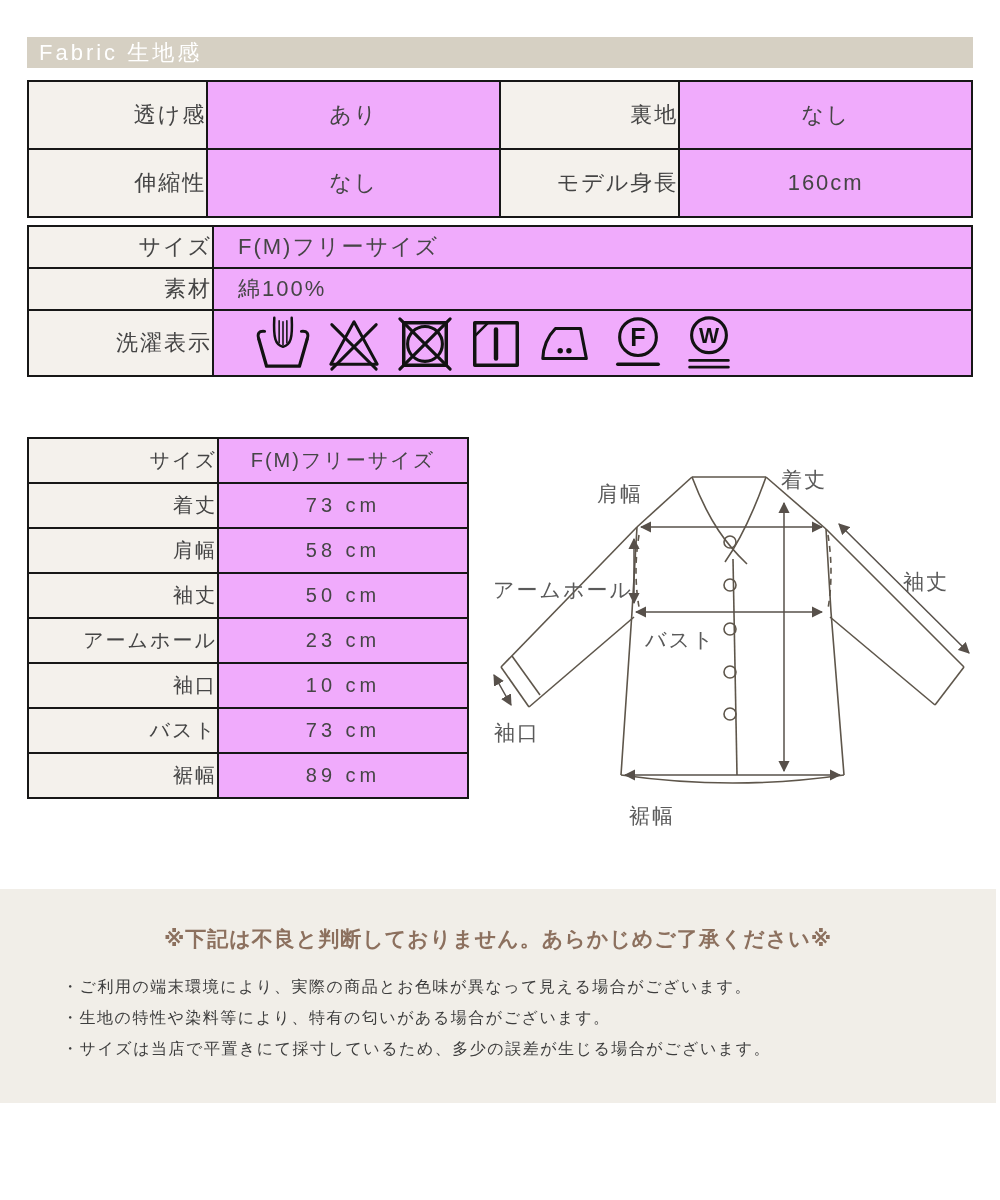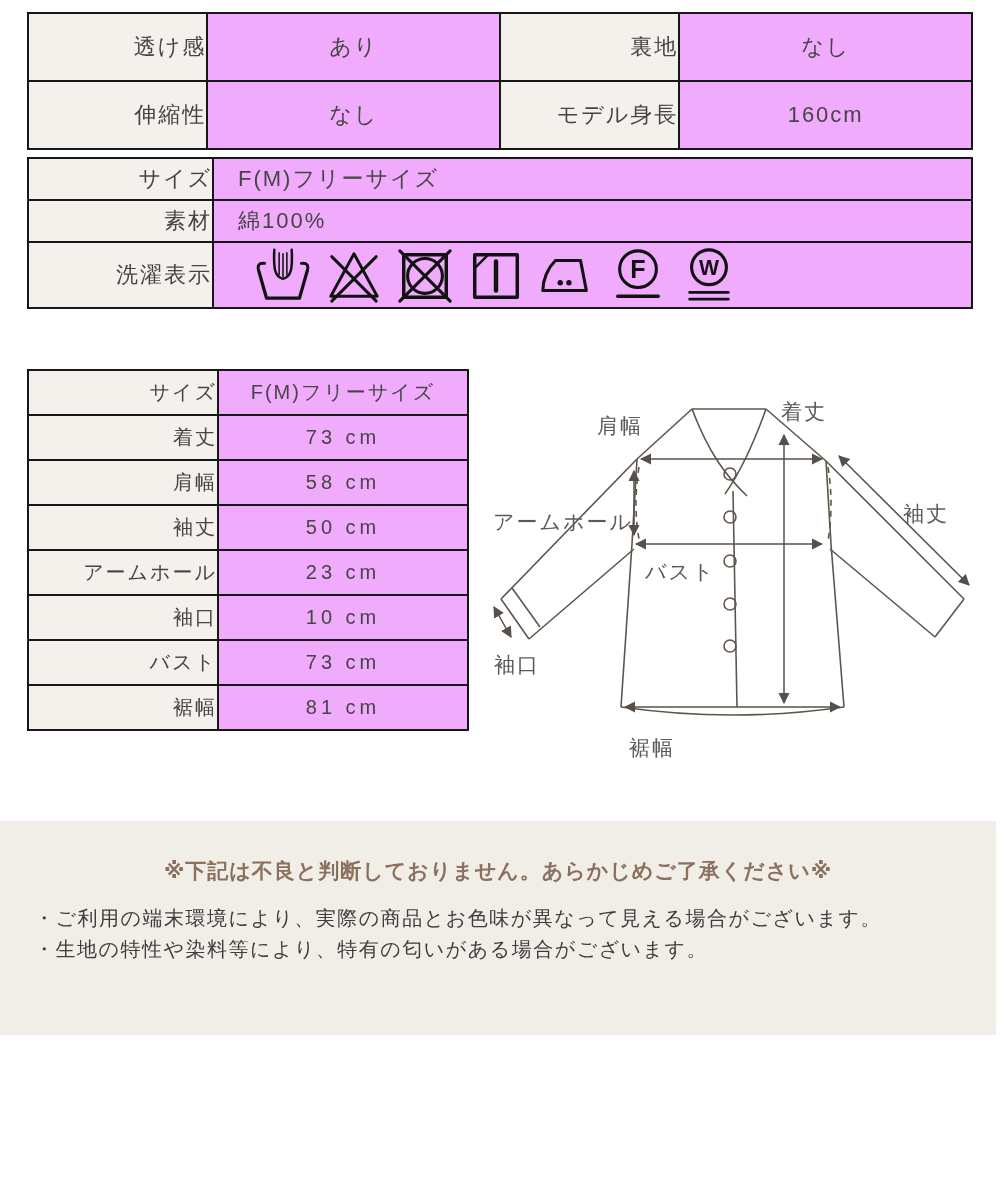--- a/index.html
+++ b/index.html
@@ -32,30 +32,33 @@
   .t3{width:442px;}
   .t3 td{height:45px;font-size:20px;}
   .t3 .lbl{width:190px;letter-spacing:2px;}
   .t3 .val{letter-spacing:4px;}
   .t3 .val.free{letter-spacing:2px;}
   .diagram{margin-left:10px;margin-top:0;}
   .diagram text{font-size:21px;fill:var(--label);letter-spacing:2px;}
   .notice{margin-top:52px;width:996px;margin-left:-27px;min-height:214px;background:var(--notice-bg);padding:36px 0 24px;}
   .notice-title{text-align:center;color:var(--notice-title);font-size:21px;font-weight:bold;letter-spacing:1px;}
   .notice-list{margin-top:18px;padding:0 34px;}
-  .notice-bullet{font-size:20px;letter-spacing:1.5px;line-height:31px;color:var(--notice-text);}
+  .notice-bullet{font-size:16px;letter-spacing:1.5px;line-height:31px;color:var(--notice-text);margin-left:28px;}
   .care{stroke:#121212;fill:none;stroke-width:3.4;stroke-linecap:round;stroke-linejoin:round;}
   .care .fill{fill:#121212;stroke:none;}
   .care text{fill:#121212;stroke:none;font-weight:bold;letter-spacing:0;}
 </style>
 </head>
 <body>
 
 <div class="page">
 
+  <div class="section-bar">
+    <span>Fabric 生地感</span>
+  </div>
 
   <table class="t1">
     <tbody>
         <tr>
       <td class="lbl c1">透け感</td>
       <td class="val c2">あり</td>
       <td class="lbl c3">裏地</td>
       <td class="val c4">なし</td>
     </tr>
     <tr>
@@ -157,21 +160,21 @@
       <tr>
         <td class="lbl">袖口</td>
         <td class="val">10 cm</td>
       </tr>
       <tr>
         <td class="lbl">バスト</td>
         <td class="val">73 cm</td>
       </tr>
       <tr>
         <td class="lbl">裾幅</td>
-        <td class="val">81 cm</td>
+        <td class="val">89 cm</td>
       </tr>
     </tbody>
       </table>
 
     <svg class="diagram" width="494" height="400" viewBox="0 0 494 400">
       <defs>
         <marker id="ah" viewBox="0 0 10 10" refX="9" refY="5" markerWidth="7.5" markerHeight="7.5" orient="auto-start-reverse">
           <path d="M0,0 L10,5 L0,10 z" fill="#57504a"></path>
         </marker>
       </defs>
@@ -217,16 +220,17 @@
       <text x="15" y="303">袖口</text>
       <text x="150" y="386">裾幅</text>
     </svg>
   </div>
 
   <div class="notice">
     <div class="notice-title">※下記は不良と判断しておりません。あらかじめご了承ください※</div>
     <div class="notice-list">
       <div class="notice-bullet">・ご利用の端末環境により、実際の商品とお色味が異なって見える場合がございます。</div>
       <div class="notice-bullet">・生地の特性や染料等により、特有の匂いがある場合がございます。</div>
+      <div class="notice-bullet">・サイズは当店で平置きにて採寸しているため、多少の誤差が生じる場合がございます。</div>
     </div>
   </div>
 
 </div>
 
 </body></html>

